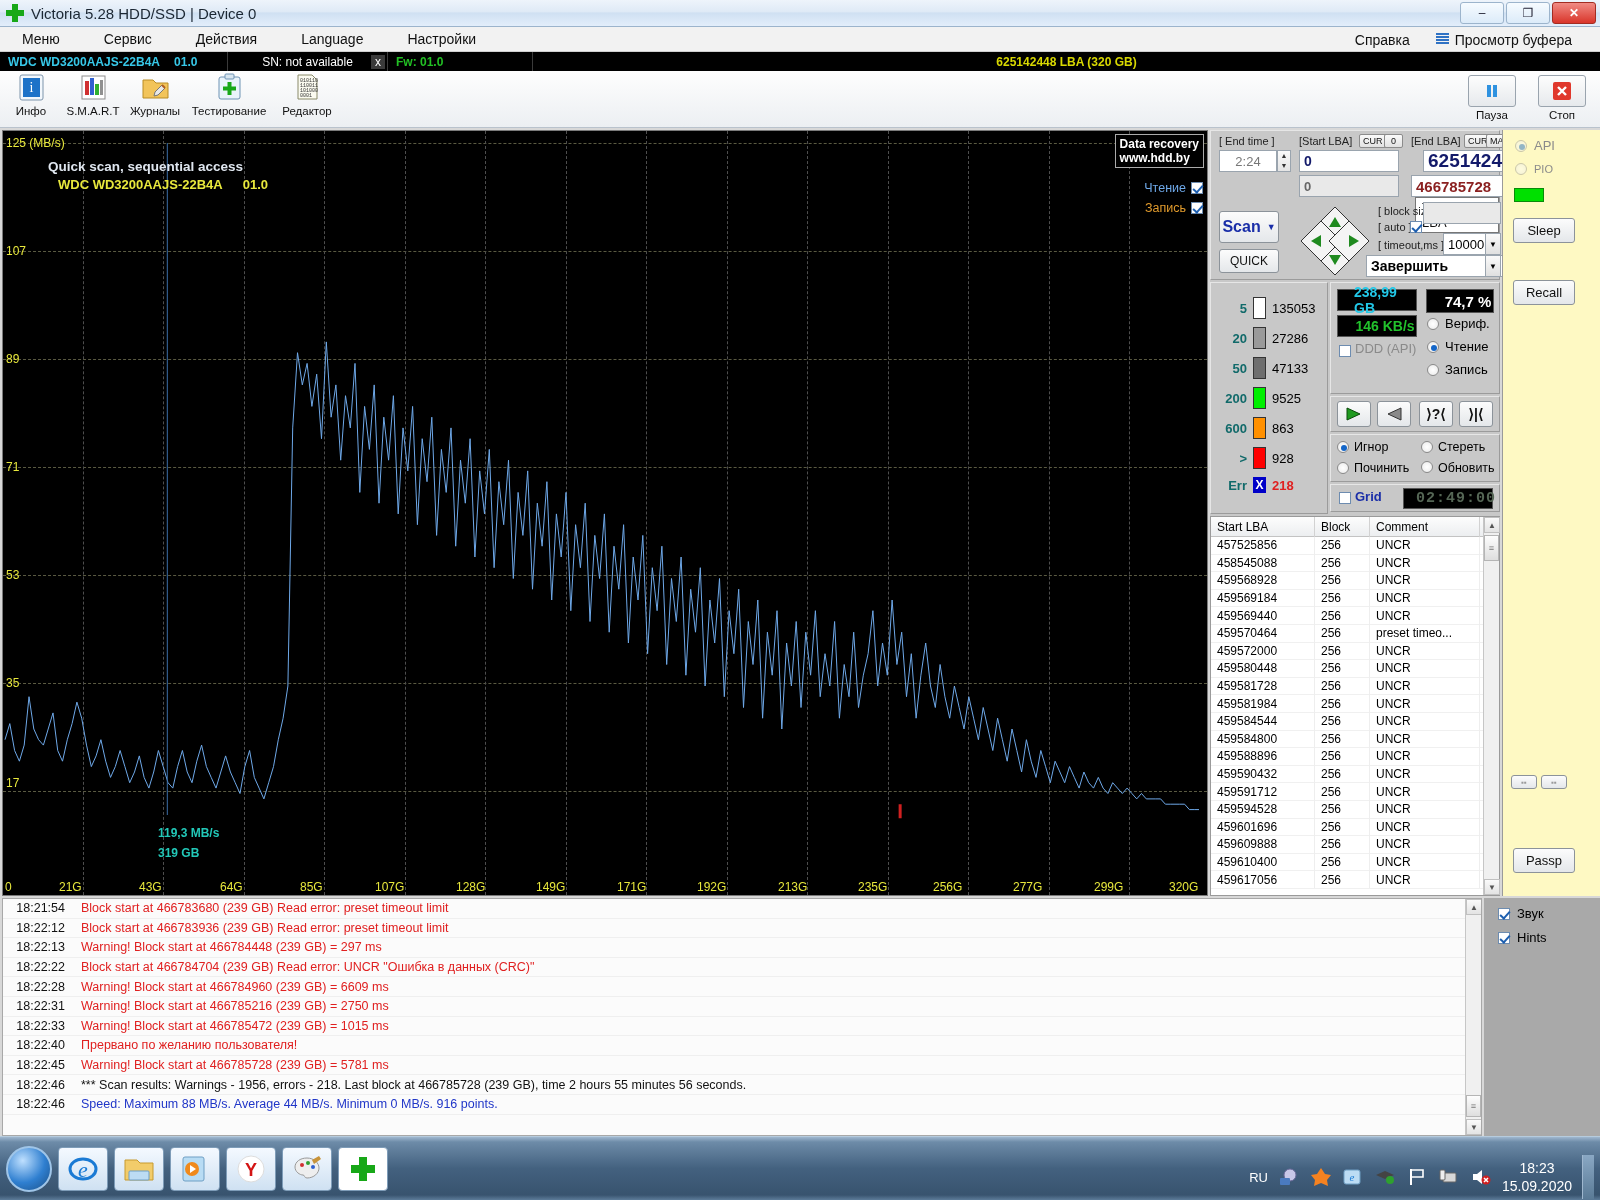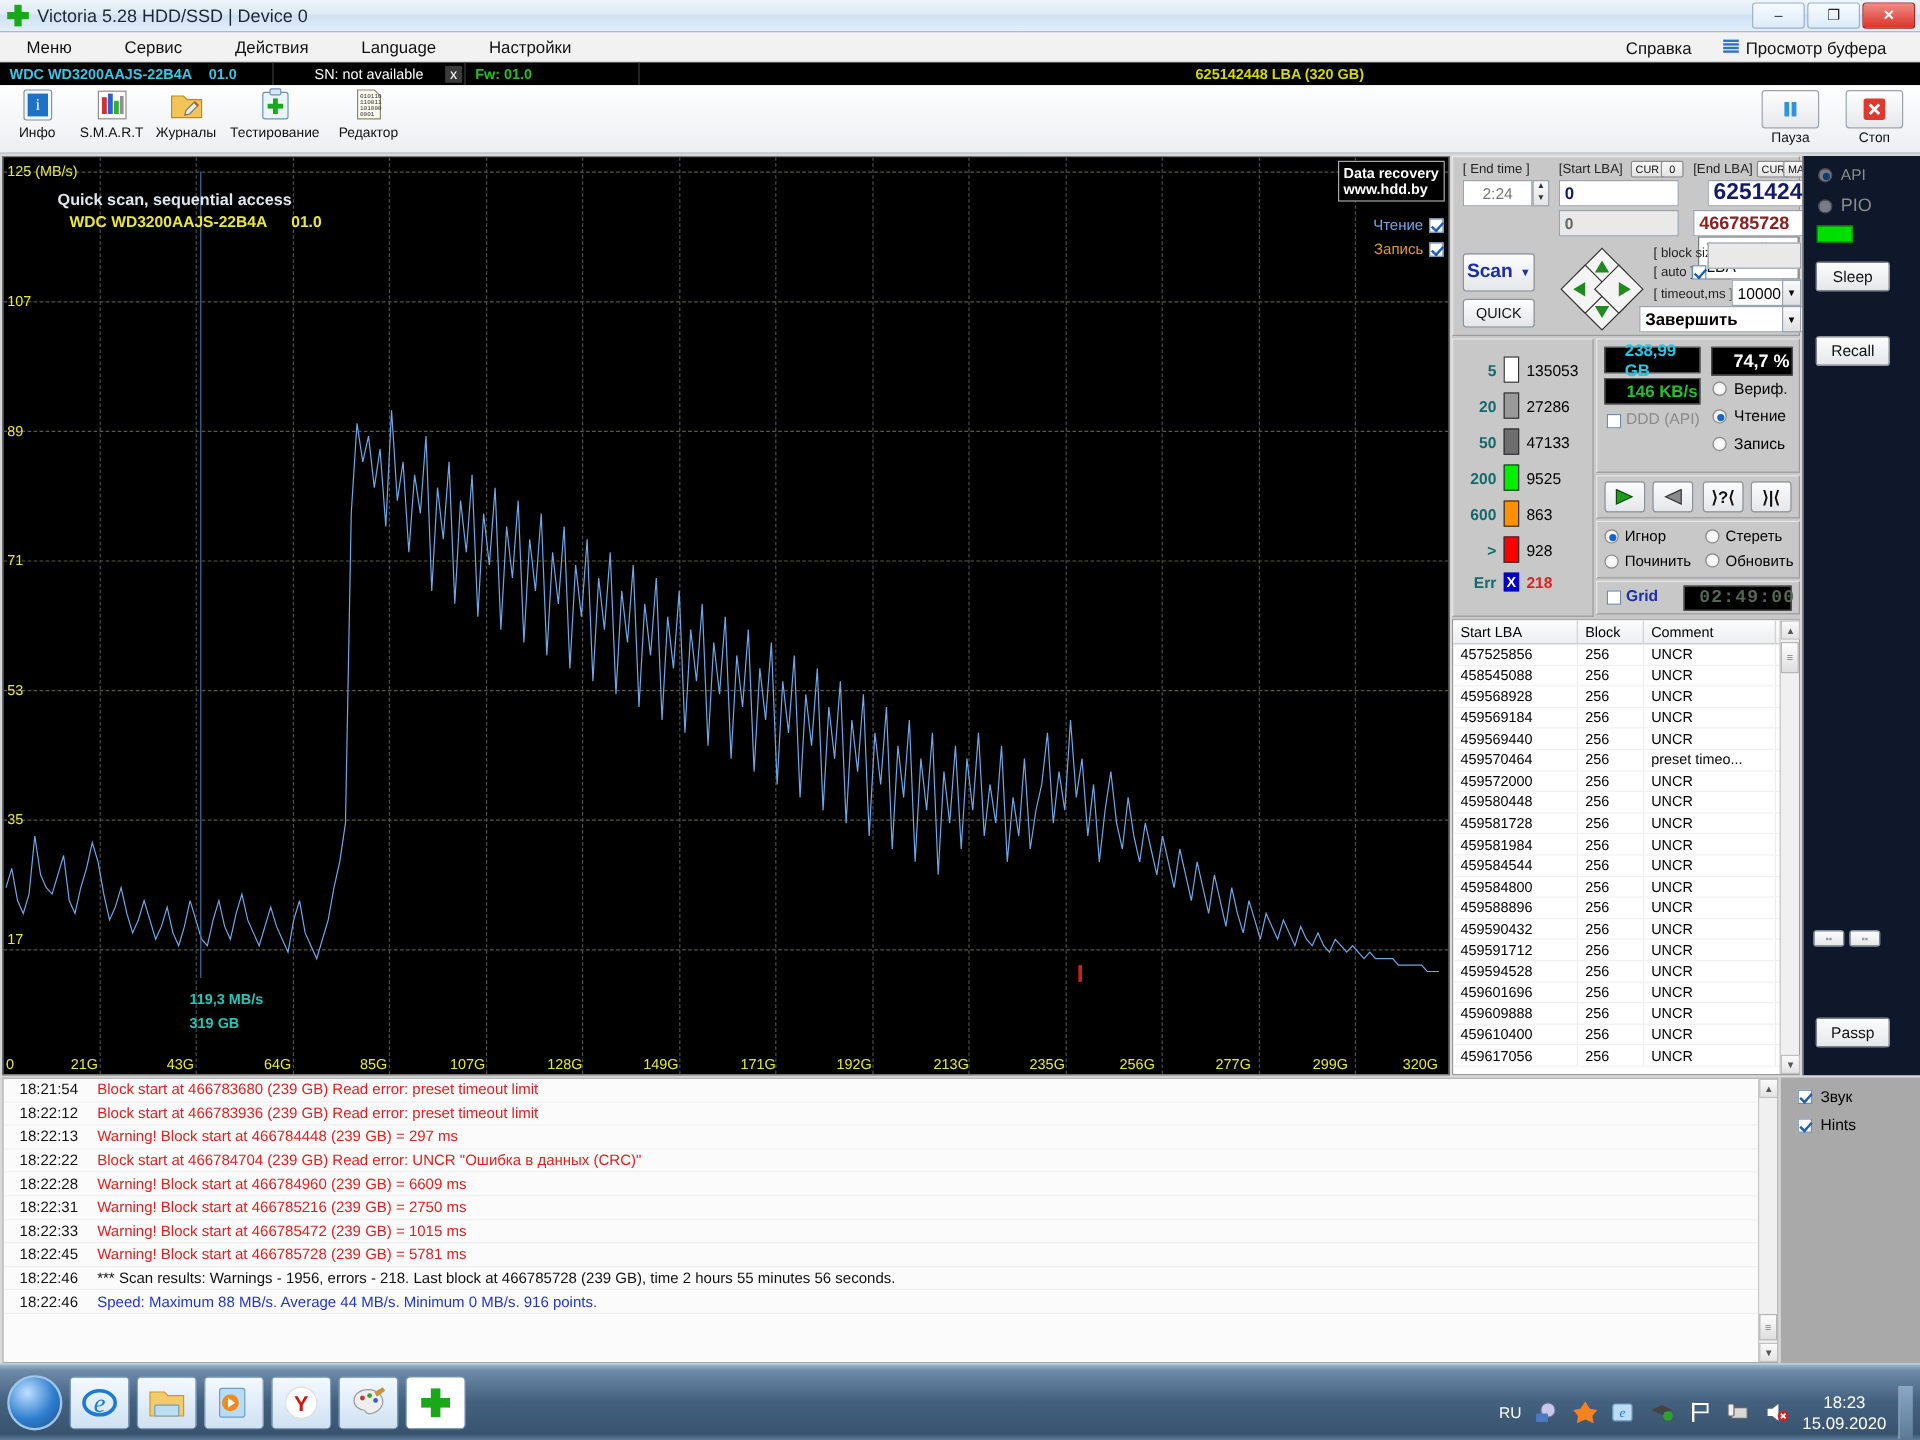--- a/index.html
+++ b/index.html
@@ -116,21 +116,21 @@
     border-bottom:1px solid #c3c3c3;font-size:12px;align-items:center;}
   .thead div{padding-left:6px;border-right:1px solid #d2d2d2;height:20px;display:flex;align-items:center;}
   .trow{display:flex;height:17.6px;font-size:12px;align-items:center;border-bottom:1px solid #f0f0f0;}
   .trow div{padding-left:6px;border-right:1px solid #eee;height:17.6px;display:flex;align-items:center;}
   .c1{width:104px}.c2{width:55px}.c3{width:110px}
   .vscroll{position:absolute;right:0;top:0;width:16px;height:100%;background:#f0f0f0;border-left:1px solid #c6c6c6;}
   .sbtn{width:16px;height:16px;background:linear-gradient(to bottom,#fafafa,#e3e3e3);border:1px solid #c0c0c0;
     display:flex;align-items:center;justify-content:center;font-size:8px;color:#555;}
 
   
-  .farcol{position:absolute;left:1502px;top:130px;width:98px;height:766px;background:#0f172a;border-left:1px solid #9a9a9a;}
+  .farcol{position:absolute;left:1502px;top:130px;width:98px;height:766px;background:#fef9c3;border-left:1px solid #9a9a9a;}
 
   
   .logwrap{position:absolute;left:2px;top:898px;width:1480px;height:238px;background:#fbfbfb;border:1px solid #a8a8a8;overflow:hidden;}
   .logrow{display:flex;height:19.6px;align-items:center;font-size:12.5px;border-bottom:1px solid #efefef;}
   .logtime{width:72px;text-align:right;padding-right:10px;color:#111;flex:none;}
   .logmsg{padding-left:6px;}
   .red{color:#e02020;} .blue{color:#2036c8;} .black{color:#111;}
   .logside{position:absolute;left:1484px;top:898px;width:128px;height:238px;background:#a9a9a9;}
 
   
@@ -643,21 +643,21 @@
     </div>
   </div>
 
   <div class="farcol">
     <div style="position:absolute;left:12px;top:8px;display:flex;align-items:center;gap:7px">
       <span class="radio on" style="opacity:.45"></span>
       <span style="font-size:13px;color:#8b8b8b">API</span>
     </div>
     <div style="position:absolute;left:12px;top:33px;display:flex;align-items:center;gap:7px">
       <span class="radio" style="opacity:.45"></span>
-      <span style="font-size:15px;color:#8b8b8b">PIO</span>
+      <span style="font-size:11px;color:#8b8b8b">PIO</span>
     </div>
     <div style="position:absolute;left:11px;top:58px;width:30px;height:14px;background:#00e000;border:1px solid #0a8a0a"></div>
     <div class="btn" style="position:absolute;left:10px;top:88px;width:62px;height:25px">Sleep</div>
     <div class="btn" style="position:absolute;left:10px;top:150px;width:62px;height:25px">Recall</div>
     <div style="position:absolute;left:8px;top:645px;display:flex;gap:4px">
       <div class="btn" style="width:26px;height:14px;font-size:8px;color:#9a9a9a">▪▪</div>
       <div class="btn" style="width:26px;height:14px;font-size:8px;color:#9a9a9a">▪▪</div>
     </div>
     <div class="btn" style="position:absolute;left:10px;top:718px;width:62px;height:25px">Passp</div>
   </div>
@@ -684,20 +684,24 @@
           <div class="logtime">18:22:28</div>
           <div class="logmsg red">Warning! Block start at 466784960 (239 GB)  = 6609 ms</div>
         </div>
         <div class="logrow">
           <div class="logtime">18:22:31</div>
           <div class="logmsg red">Warning! Block start at 466785216 (239 GB)  = 2750 ms</div>
         </div>
         <div class="logrow">
           <div class="logtime">18:22:33</div>
           <div class="logmsg red">Warning! Block start at 466785472 (239 GB)  = 1015 ms</div>
+        </div>
+        <div class="logrow">
+          <div class="logtime">18:22:40</div>
+          <div class="logmsg red">Прервано по желанию пользователя!</div>
         </div>
         <div class="logrow">
           <div class="logtime">18:22:45</div>
           <div class="logmsg red">Warning! Block start at 466785728 (239 GB)  = 5781 ms</div>
         </div>
         <div class="logrow">
           <div class="logtime">18:22:46</div>
           <div class="logmsg black">*** Scan results: Warnings - 1956, errors - 218. Last block at 466785728 (239 GB), time 2 hours 55 minutes 56 seconds.</div>
         </div>
         <div class="logrow">

